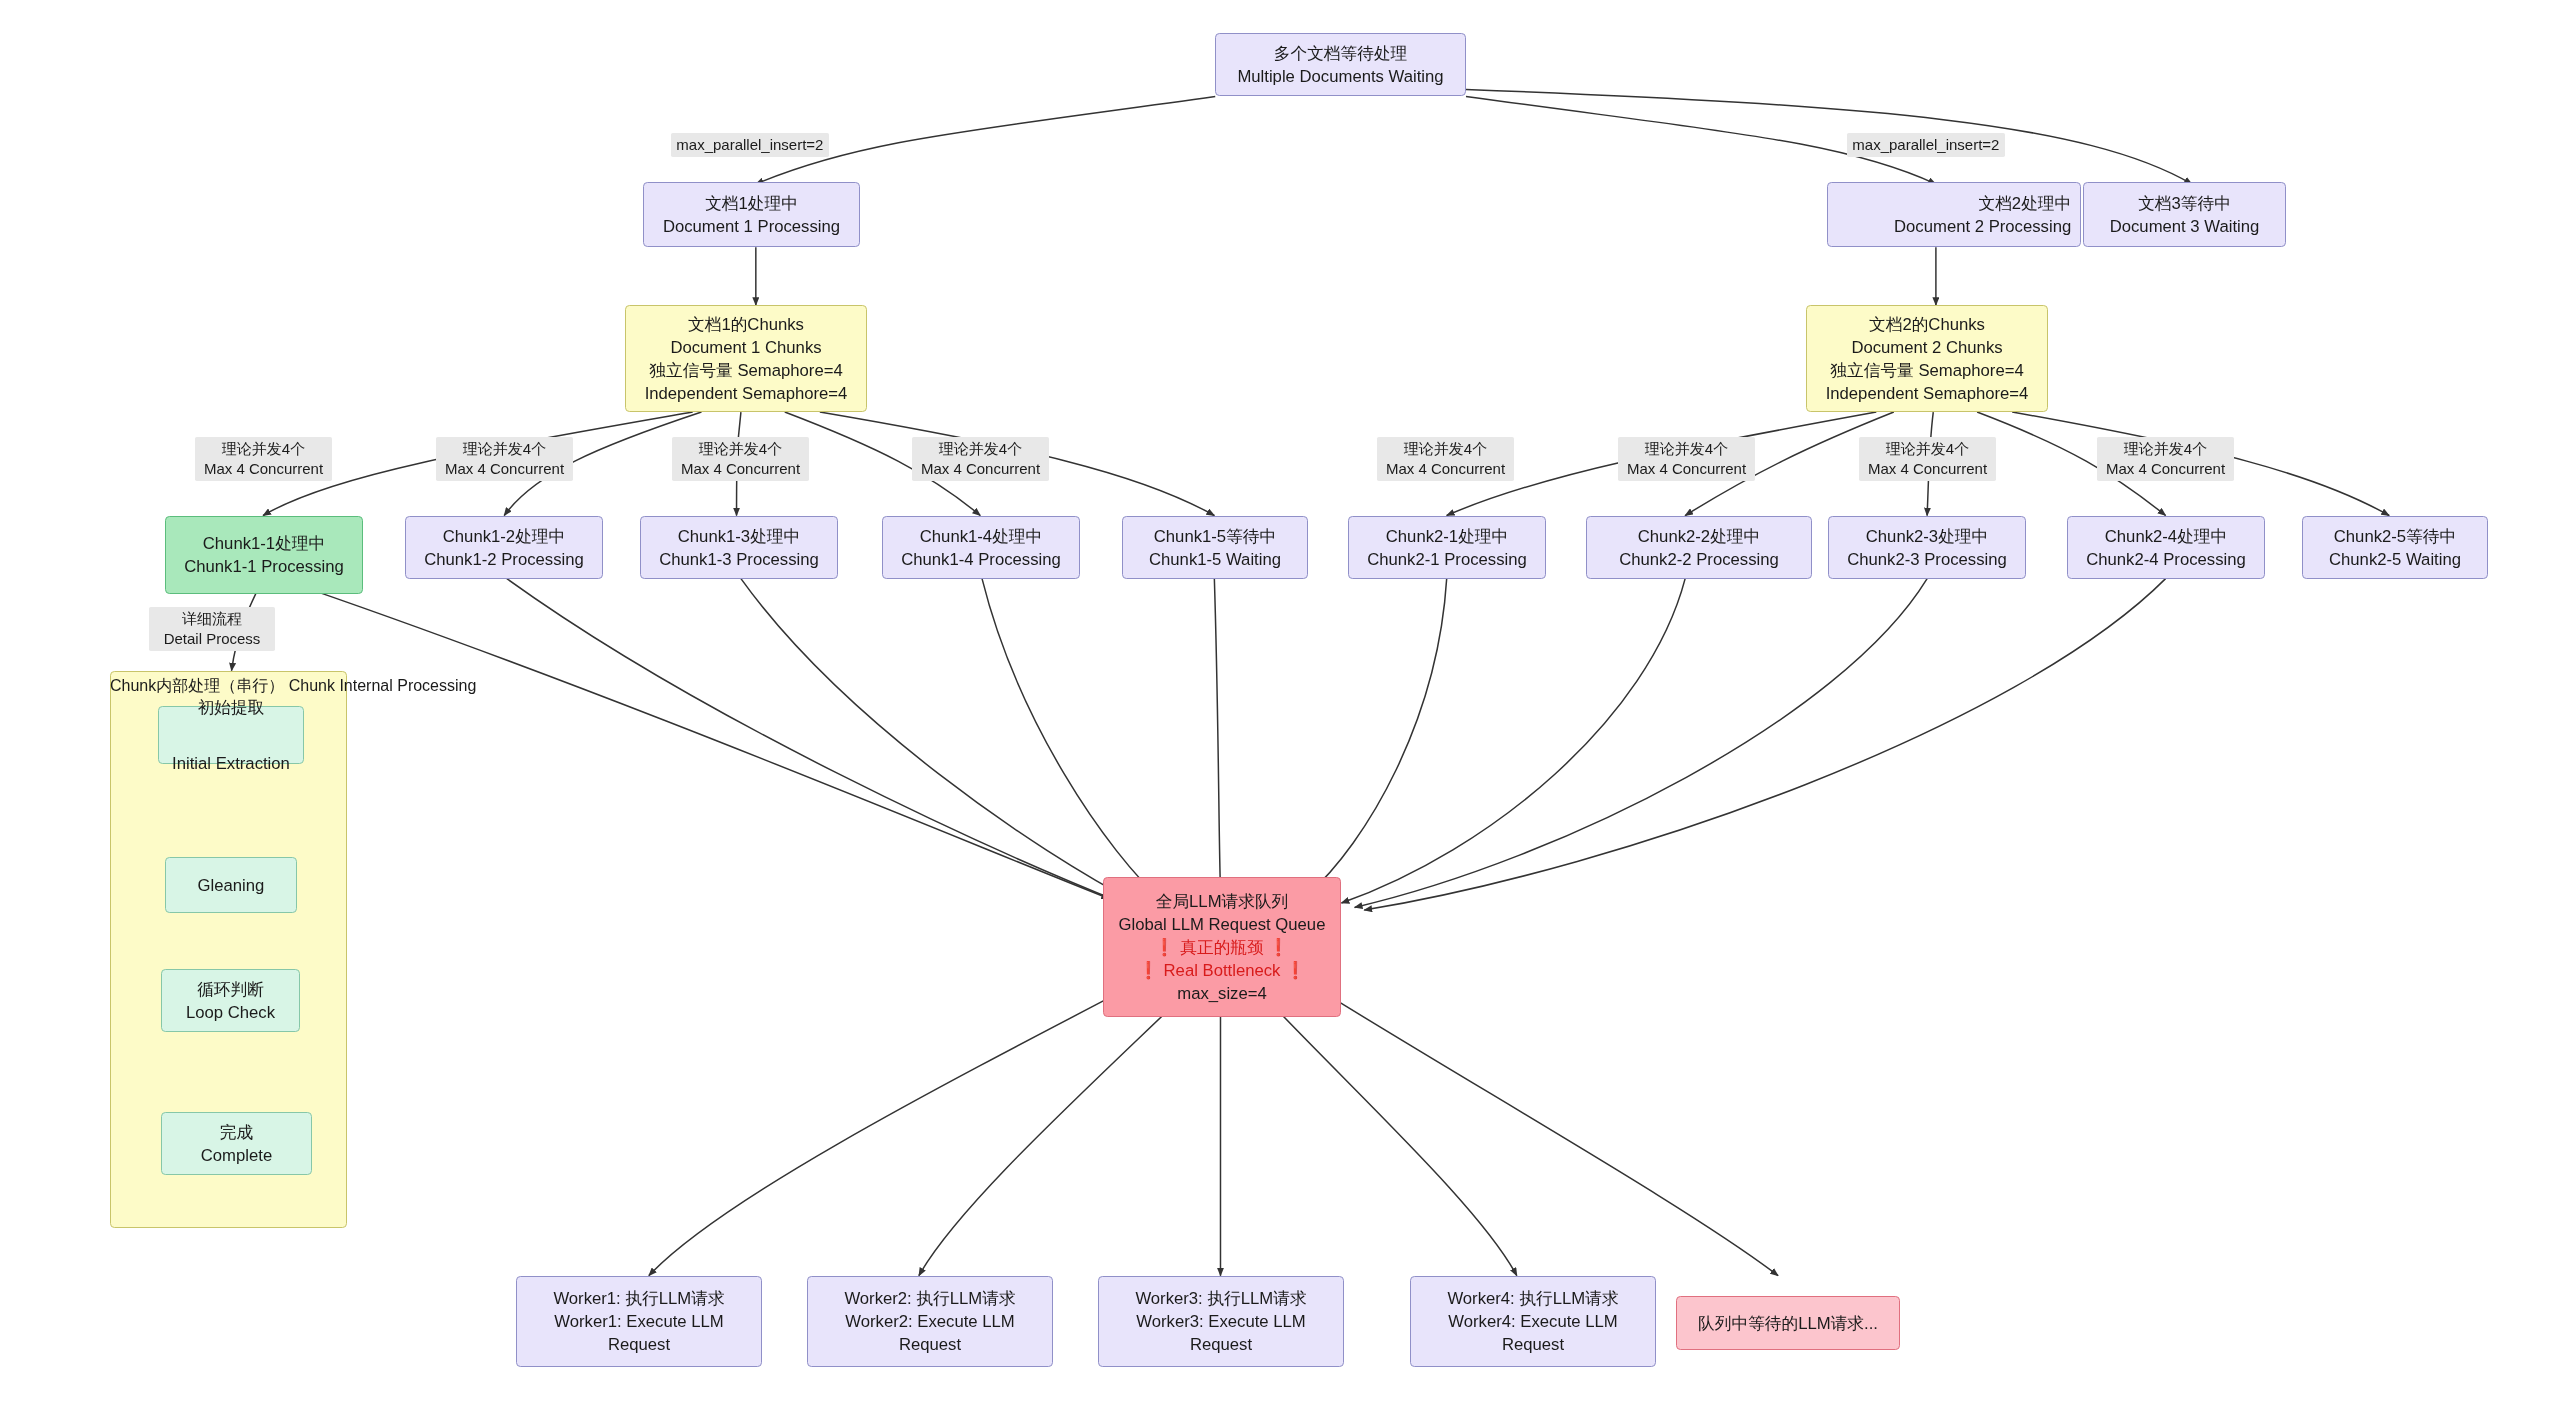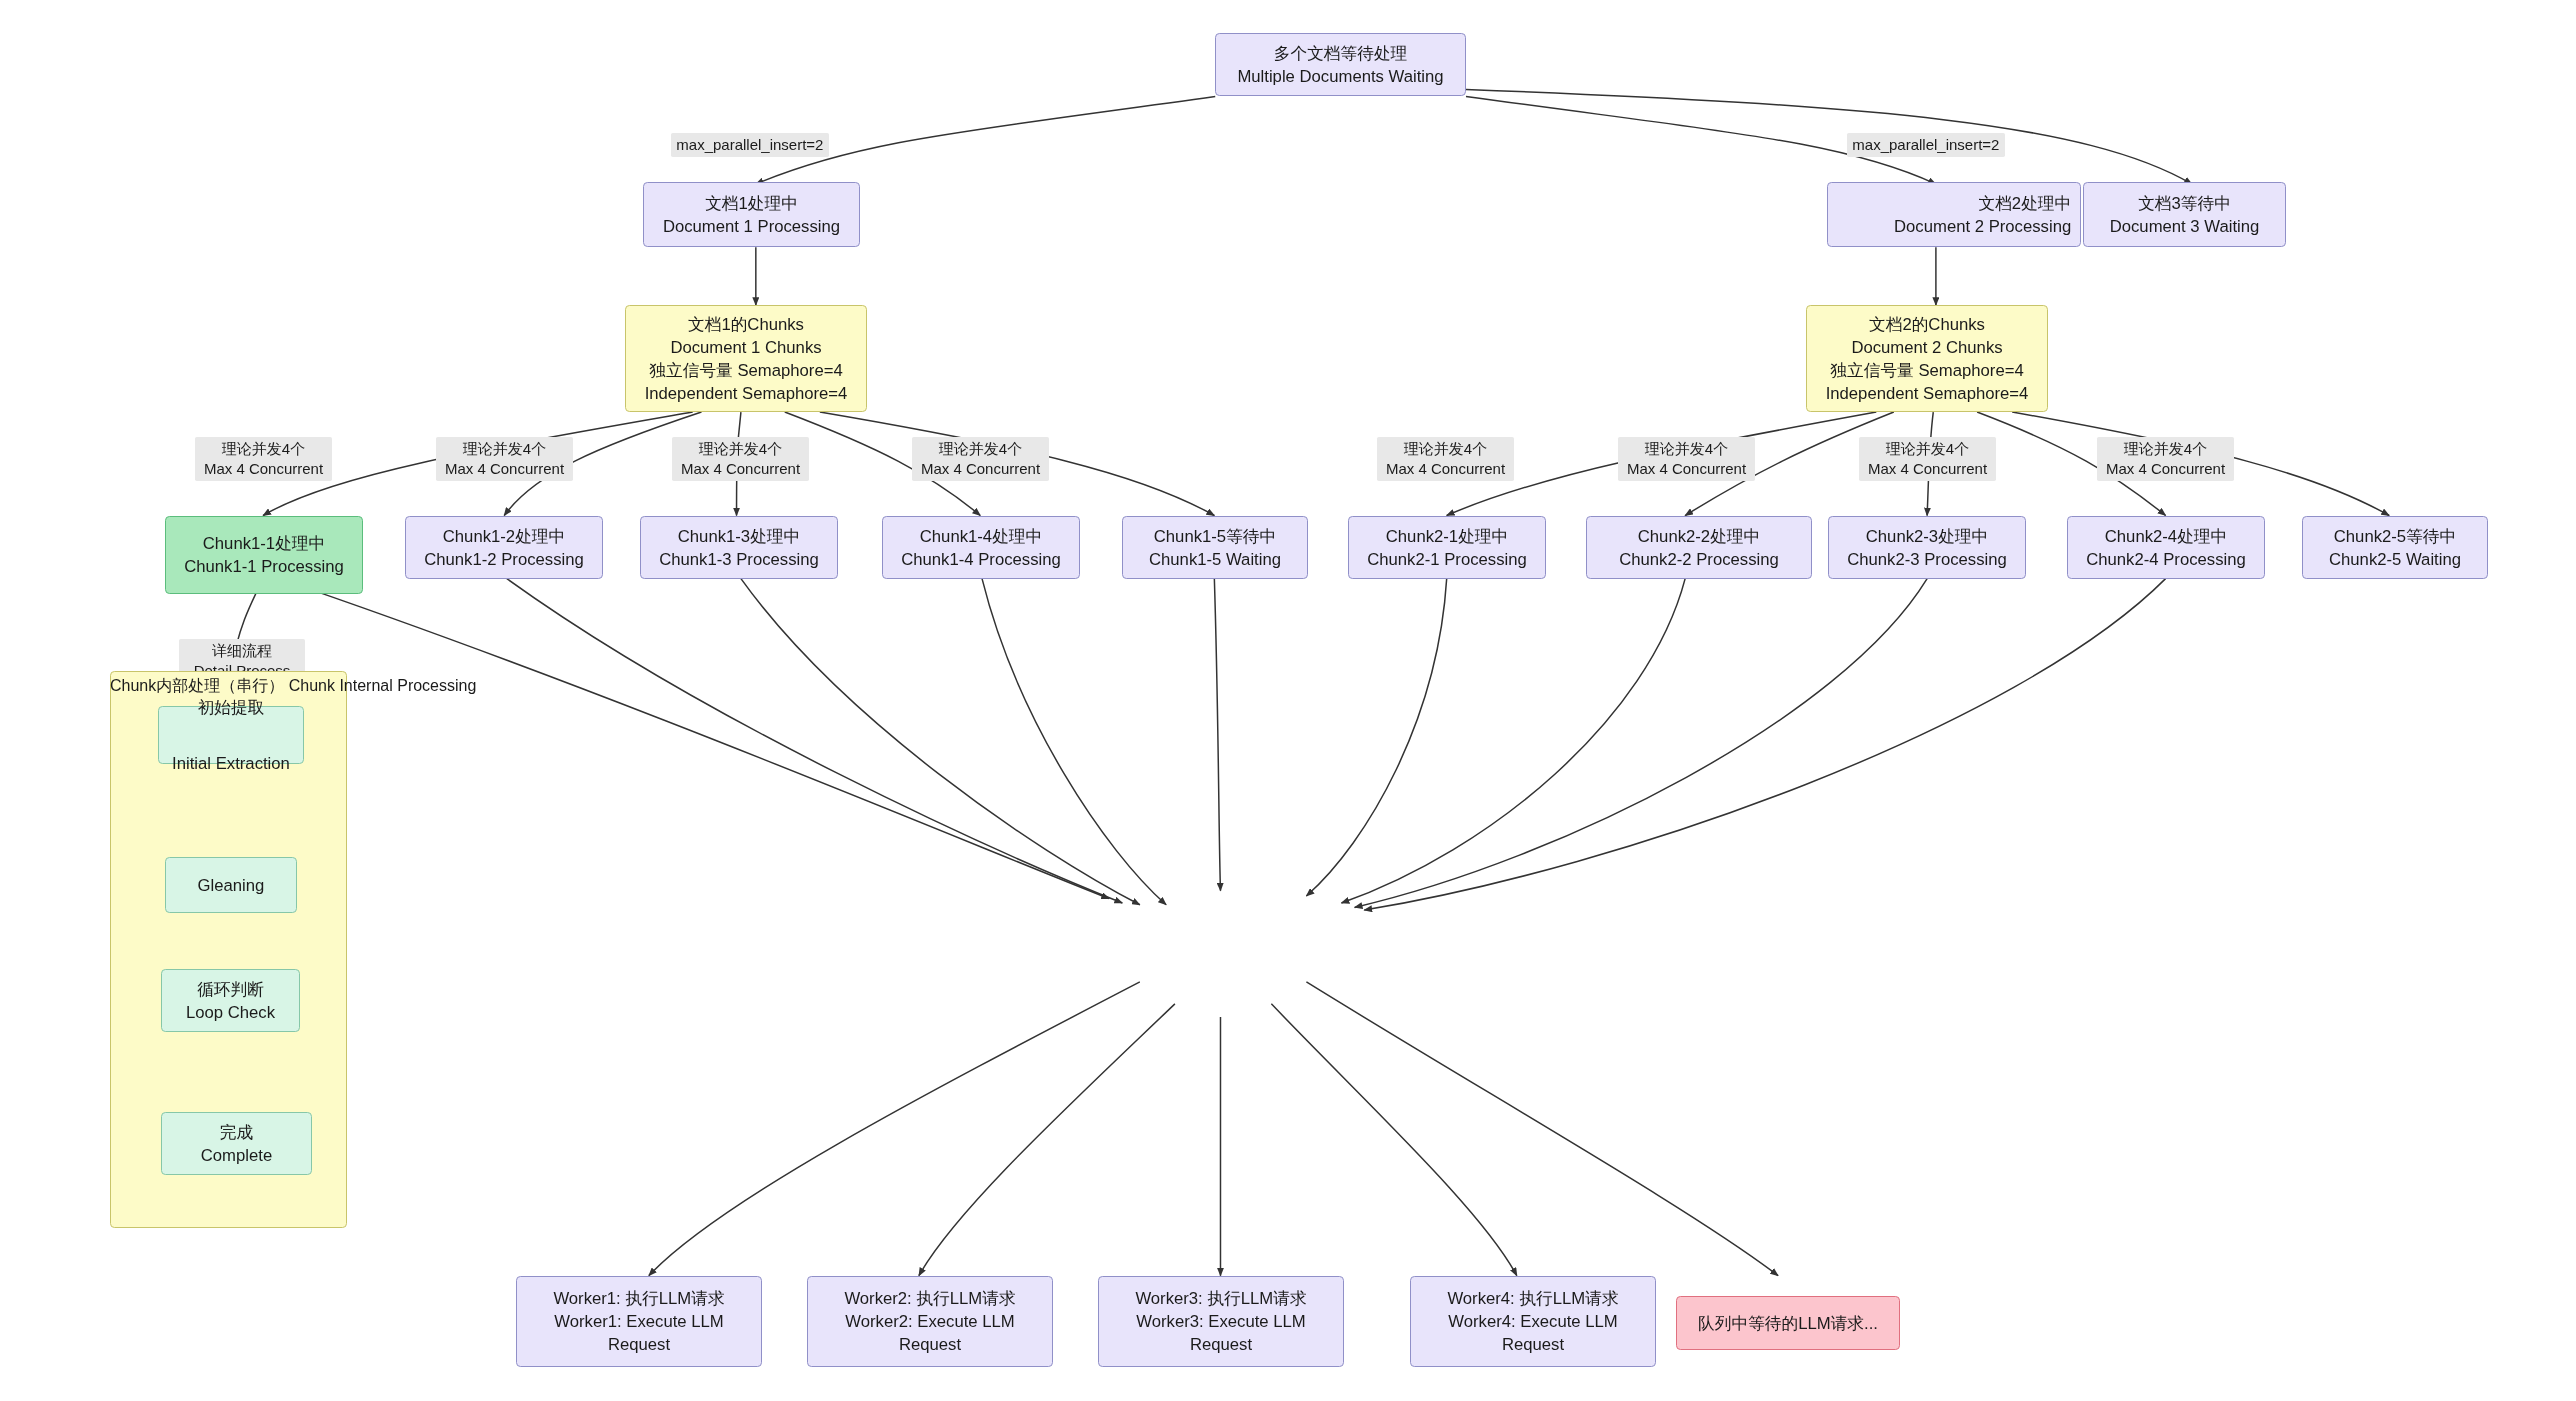--- a/index.html
+++ b/index.html
@@ -243,21 +243,21 @@
   </div>
   <div class="node purple" style="left:2067px; top:516px; width:198px; height:63px;">
     <span class="line">Chunk2-4处理中</span>
     <span class="line">Chunk2-4 Processing</span>
   </div>
   <div class="node purple" style="left:2302px; top:516px; width:186px; height:63px;">
     <span class="line">Chunk2-5等待中</span>
     <span class="line">Chunk2-5 Waiting</span>
   </div>
 
-  <div class="edge-label" style="left:179px; top:607px; width:126px;margin-top:32px;">
+  <div class="edge-label" style="left:149px; top:607px; width:126px;">
     <span class="l2">详细流程</span>
     <span class="l2">Detail Process</span>
   </div>
 
   <div class="subgraph" style="left:110px; top:671px; width:237px; height:557px;"></div>
   <div class="subgraph-title" style="left:110px; top:675px; width:237px;">
     <span class="l2">Chunk内部处理（串行）</span>
     <span class="l2">Chunk Internal Processing</span>
   </div>
 
@@ -270,20 +270,27 @@
   </div>
   <div class="node mint" style="left:161px; top:969px; width:139px; height:63px;">
     <span class="line">循环判断</span>
     <span class="line">Loop Check</span>
   </div>
   <div class="node mint" style="left:161px; top:1112px; width:151px; height:63px;">
     <span class="line">完成</span>
     <span class="line">Complete</span>
   </div>
 
+  <div class="node red" style="left:1103px; top:877px; width:238px; height:140px;">
+    <span class="line">全局LLM请求队列</span>
+    <span class="line">Global LLM Request Queue</span>
+    <span class="line warn">❗ 真正的瓶颈 ❗</span>
+    <span class="line warn">❗ Real Bottleneck ❗</span>
+    <span class="line">max_size=4</span>
+  </div>
 
   <div class="node purple" style="left:516px; top:1276px; width:246px; height:91px;">
     <span class="line">Worker1: 执行LLM请求</span>
     <span class="line">Worker1: Execute LLM</span>
     <span class="line">Request</span>
   </div>
   <div class="node purple" style="left:807px; top:1276px; width:246px; height:91px;">
     <span class="line">Worker2: 执行LLM请求</span>
     <span class="line">Worker2: Execute LLM</span>
     <span class="line">Request</span>

